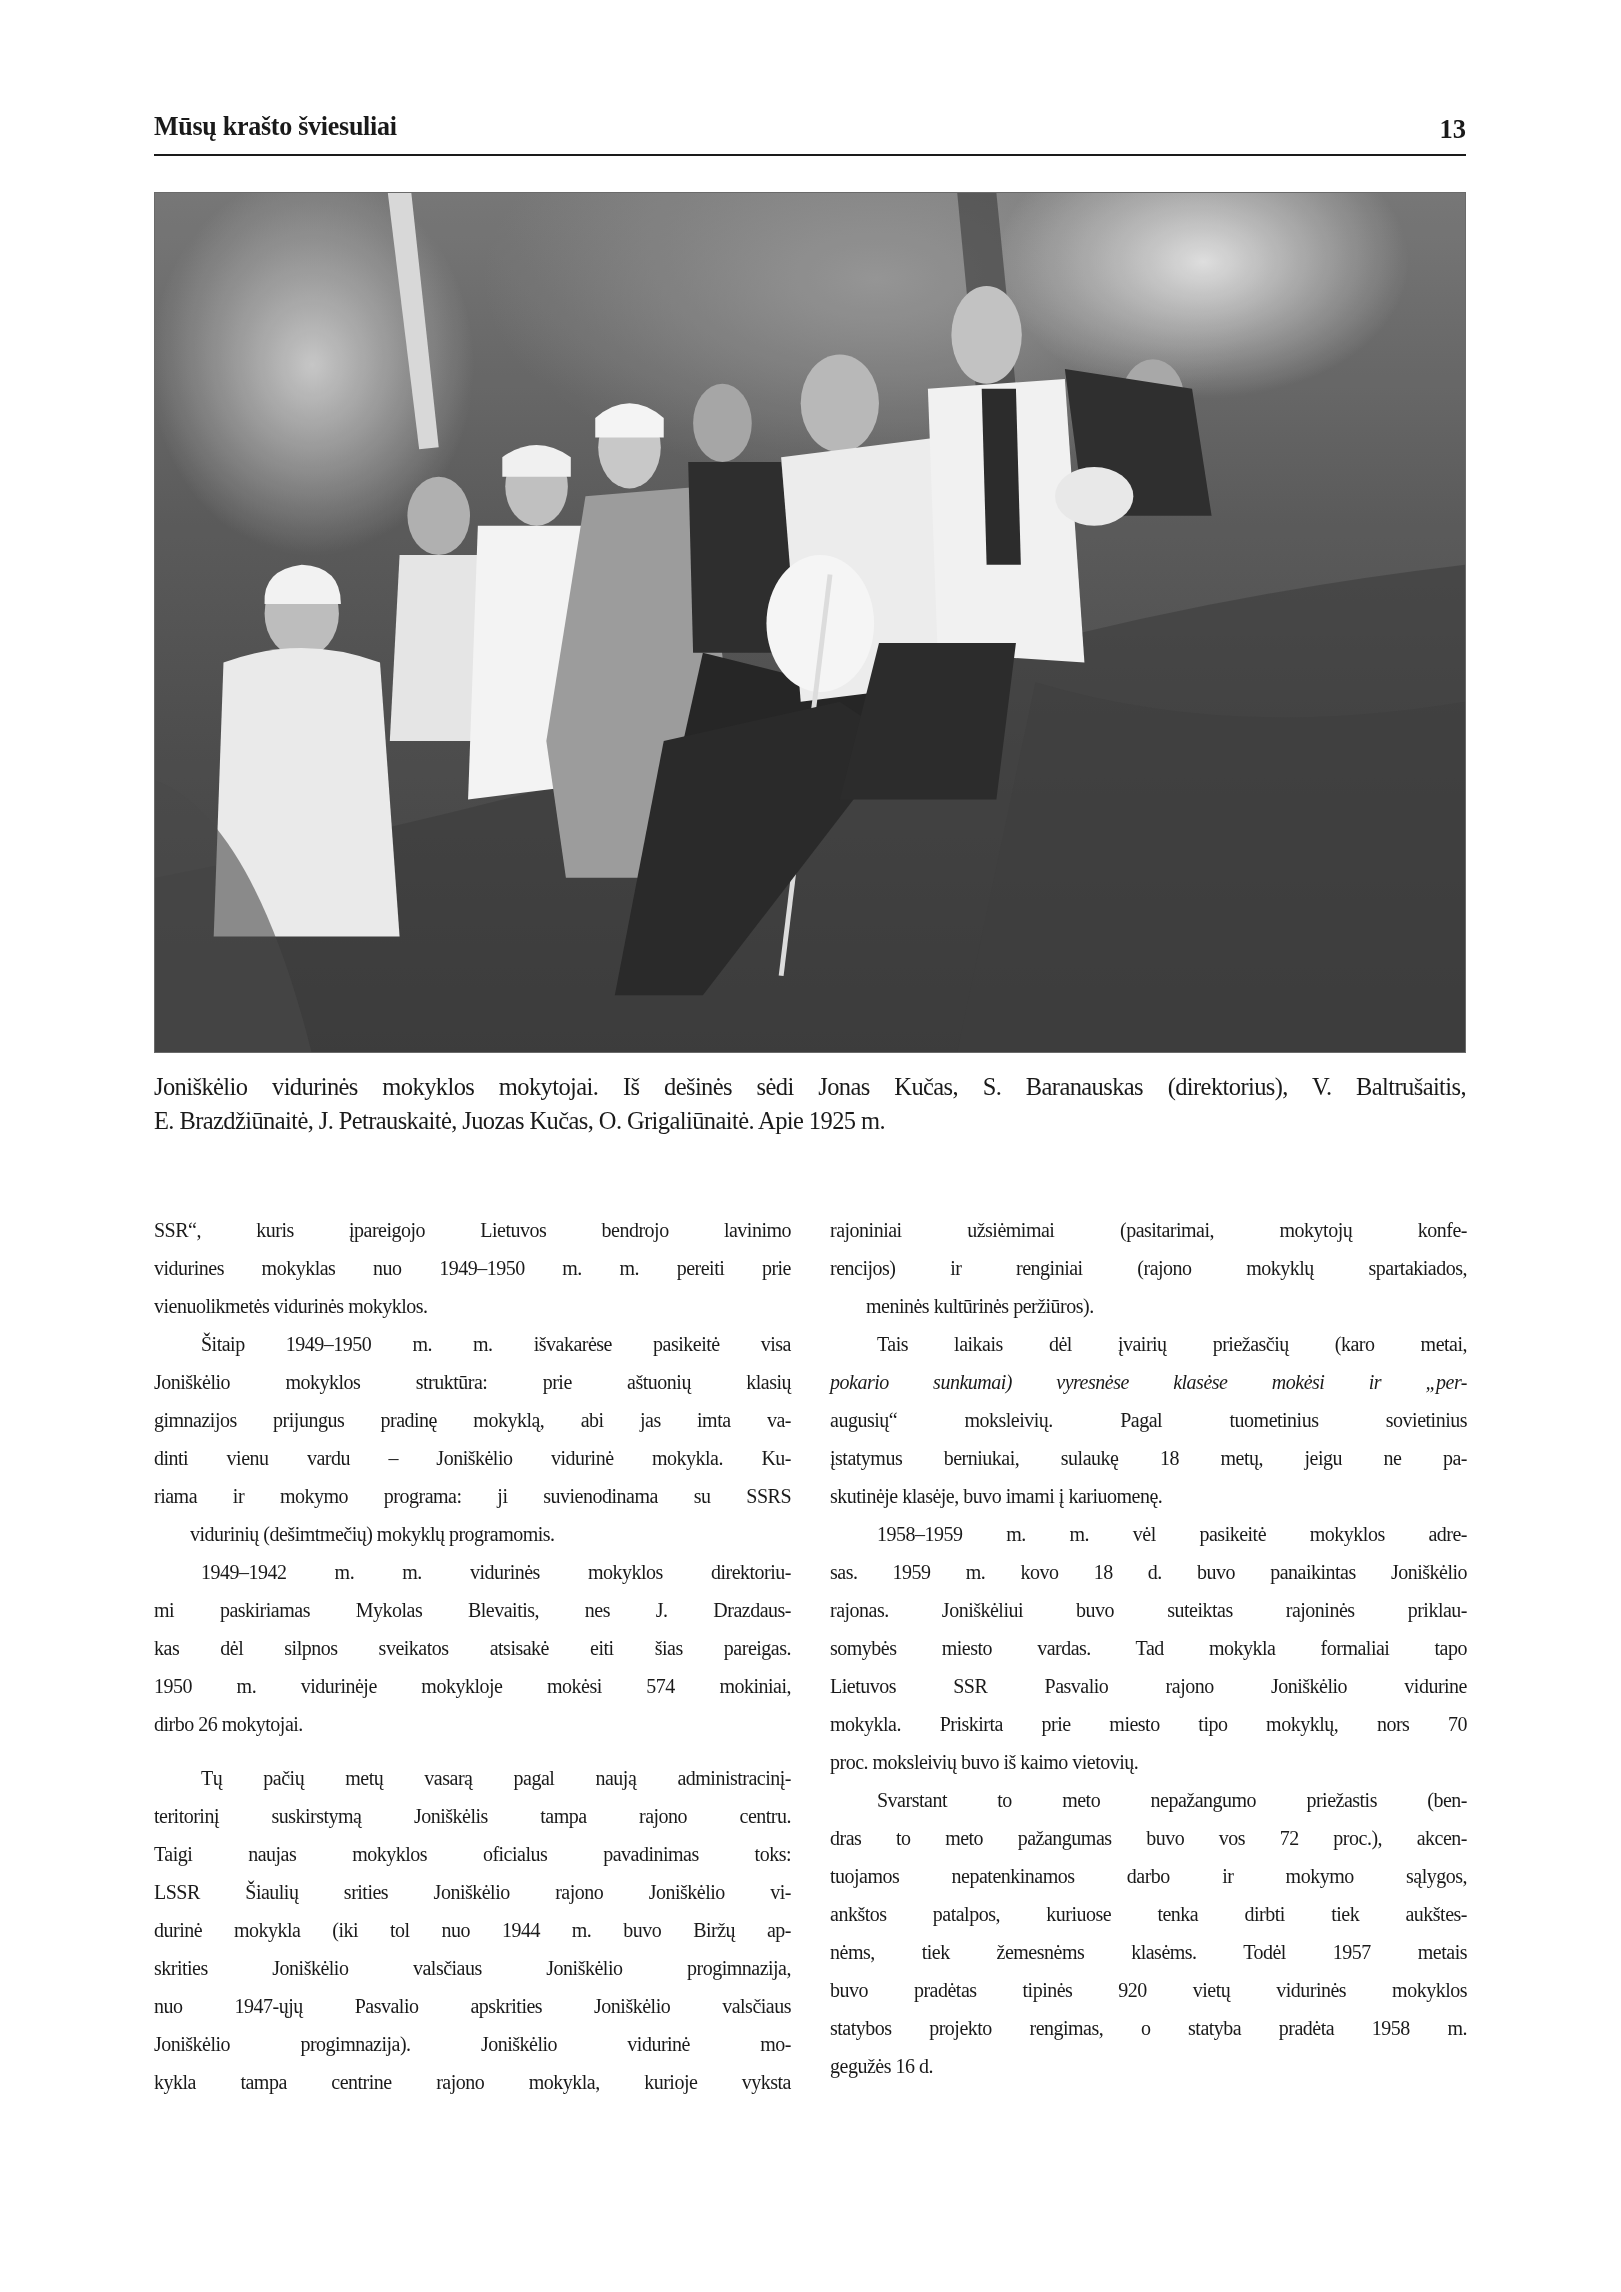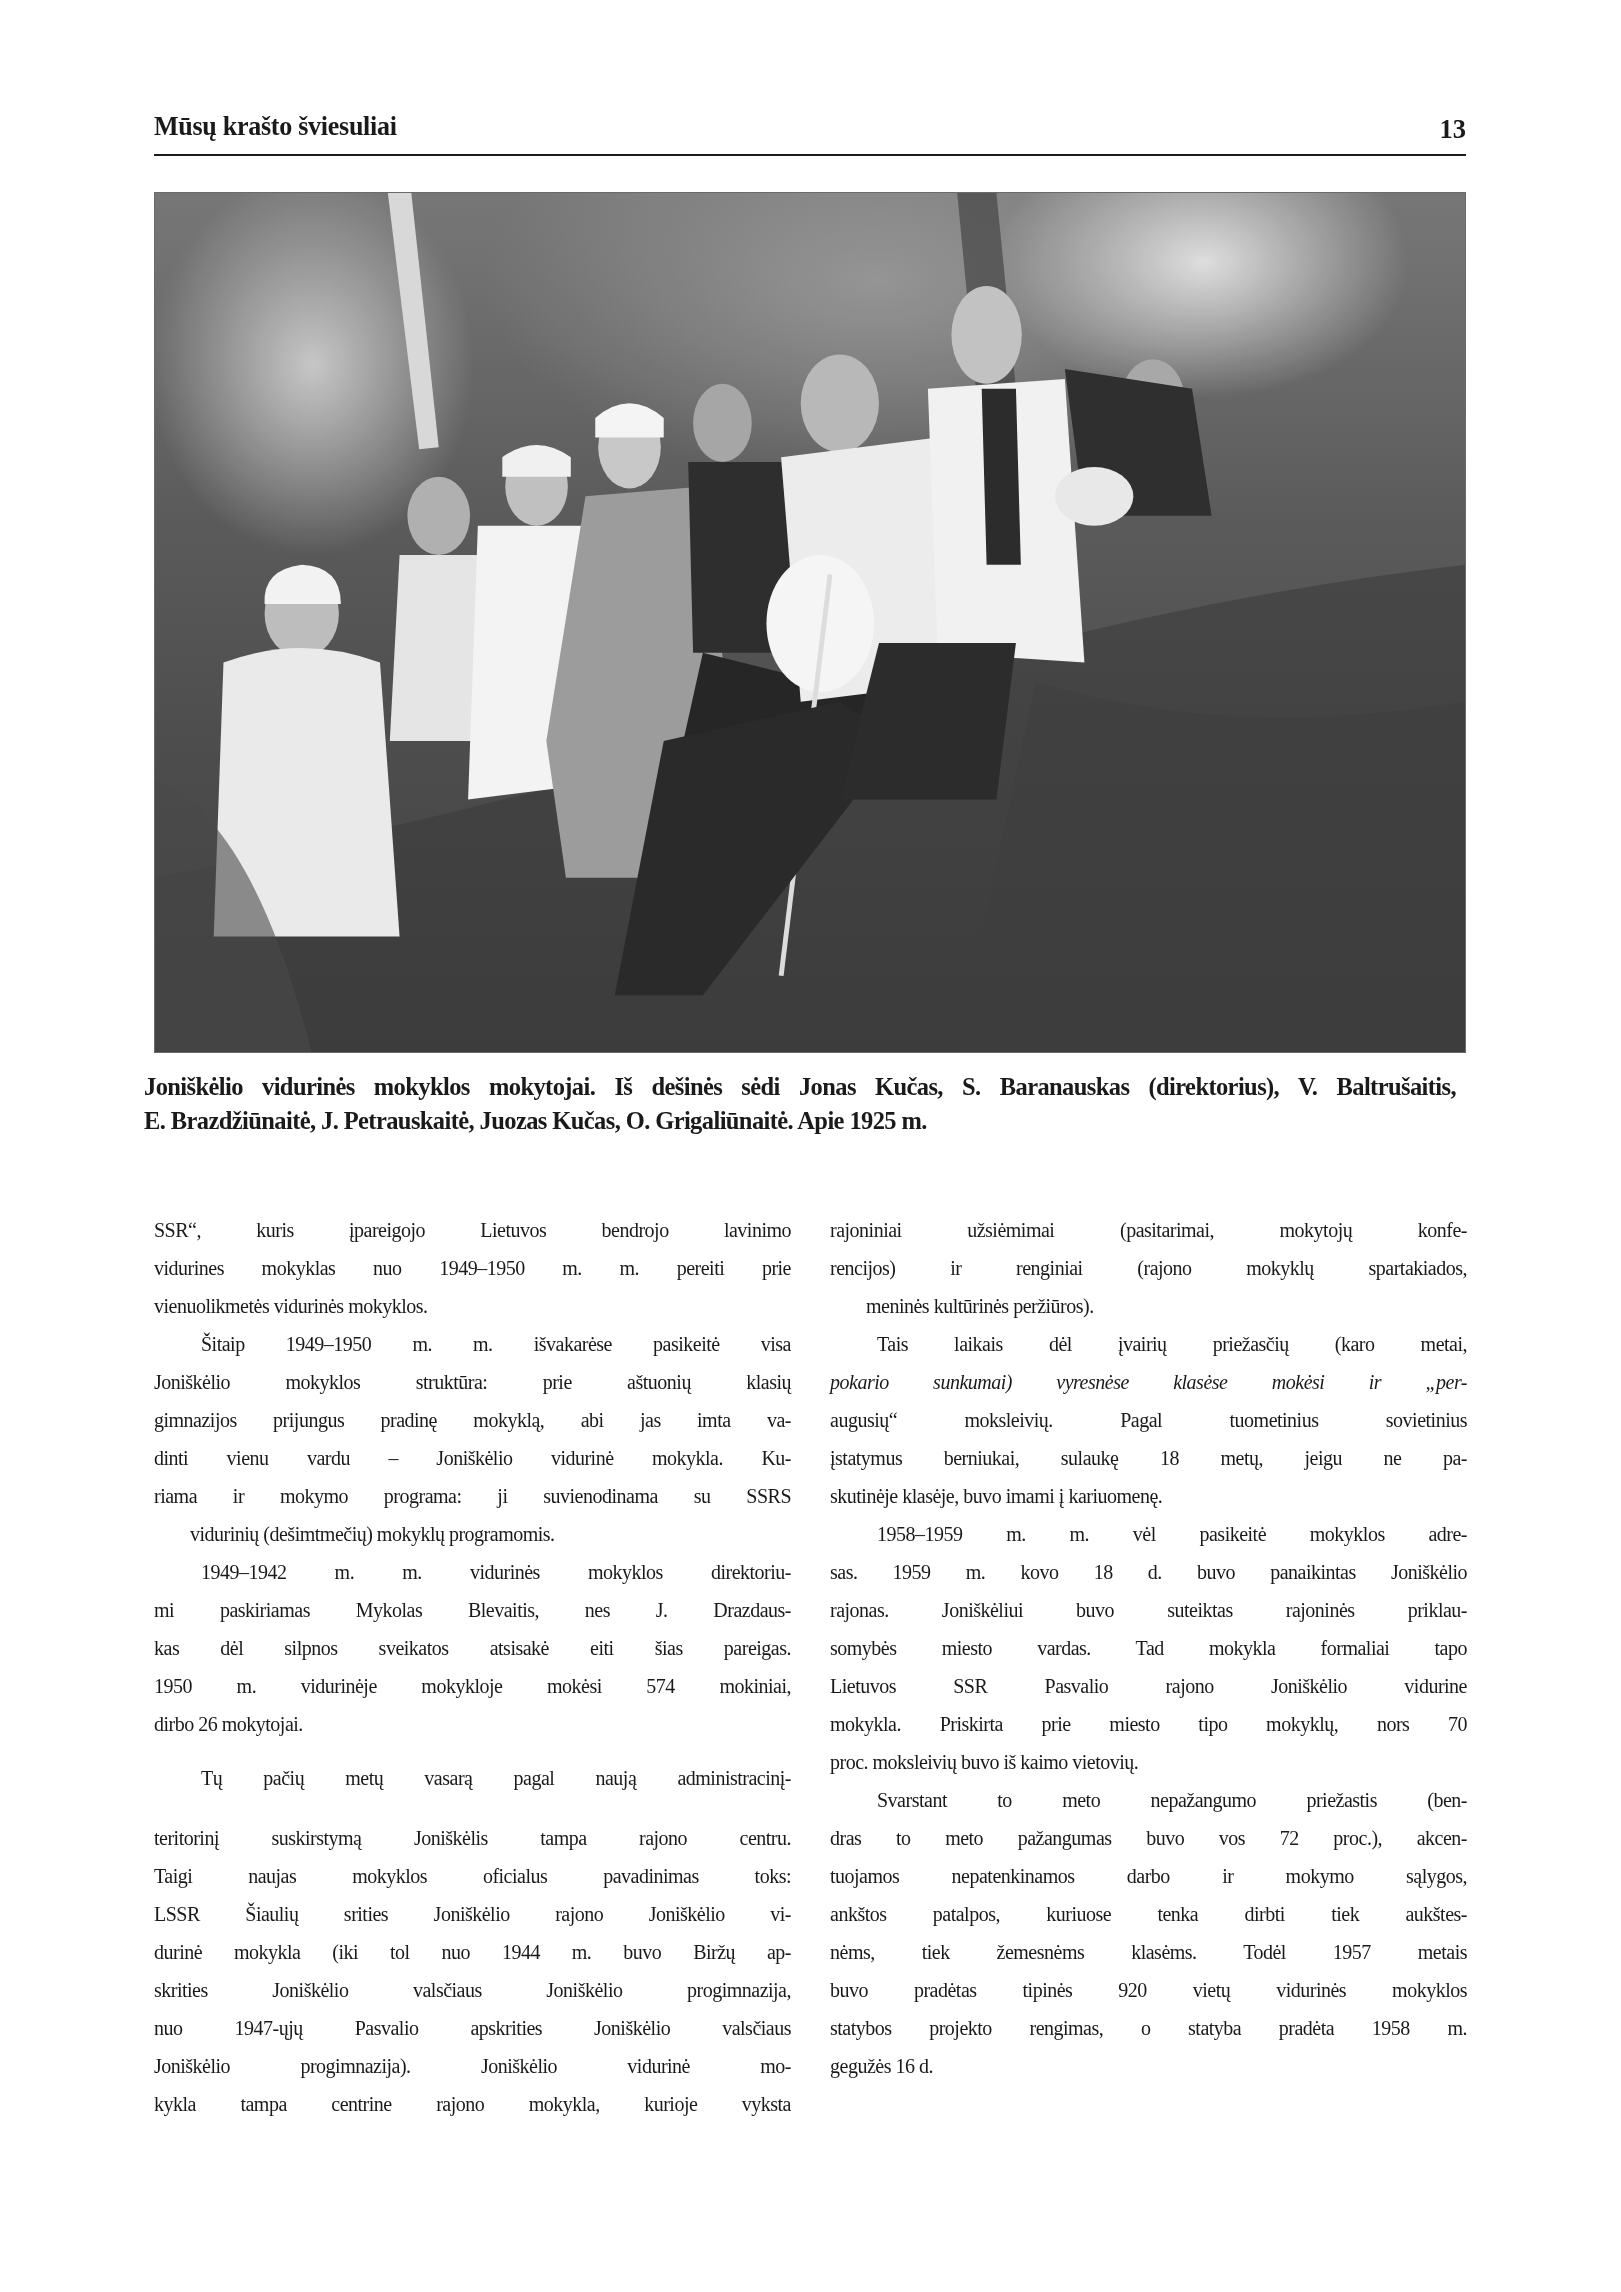--- a/index.html
+++ b/index.html
@@ -11,21 +11,21 @@
 
   .photo { position: absolute; left: 154px; top: 192px; width: 1312px; height: 861px; border: 1px solid #6a6a6a; box-sizing: border-box; overflow: hidden;
     background:
       radial-gradient(ellipse 294px 196px at 80% 8%, #e8e8e8 0%, rgba(230,230,230,0) 70%),
       radial-gradient(ellipse 216px 255px at 12% 20%, #cfcfcf 0%, rgba(200,200,200,0) 75%),
       radial-gradient(ellipse 490px 255px at 55% 10%, #9a9a9a 0%, rgba(120,120,120,0) 80%),
       linear-gradient(180deg, #7a7a7a 0%, #5a5a5a 40%, #4a4a4a 70%, #3e3e3e 100%);
   }
   .photo svg { position: absolute; left: 0; top: 0; width: 100%; height: 100%; }
 
-  .caption { position: absolute; left: 144px; top: 1070px; width: 1312px; font-weight: bold; font-size: 24.5px; line-height: 34px; letter-spacing: -0.6px; }
+  .caption { position: absolute; left: 154px; top: 1070px; width: 1312px; font-weight: normal; font-size: 24.5px; line-height: 34px; letter-spacing: -0.6px; }
   .caption span { display: block; white-space: nowrap; }
   .caption .l1 { text-align: justify; text-align-last: justify; }
 
   .column { position: absolute; top: 1211px; width: 637px; font-size: 20px; line-height: 38px; letter-spacing: -0.5px; }
   .col-left { left: 154px; }
   .col-right { left: 830px; }
   .column .ln { display: block; white-space: nowrap; text-align: justify; text-align-last: justify; height: 38px; }
   .column .ln.last { text-align-last: left; }
   .column .ln.indent { padding-left: 47px; }
 </style>
@@ -106,21 +106,21 @@
     <span class="ln" style="display: block;">gimnazijos prijungus pradinę mokyklą, abi jas imta va-</span>
     <span class="ln" style="display: block;">dinti vienu vardu – Joniškėlio vidurinė mokykla. Ku-</span>
     <span class="ln" style="display: block;">riama ir mokymo programa: ji suvienodinama su SSRS</span>
     <span class="ln last" style="display: block; margin-left: 36px;">vidurinių (dešimtmečių) mokyklų programomis.</span>
     <span class="ln indent" style="display: block;">1949–1942 m. m. vidurinės mokyklos direktoriu-</span>
     <span class="ln" style="display: block;">mi paskiriamas Mykolas Blevaitis, nes J. Drazdaus-</span>
     <span class="ln" style="display: block;">kas dėl silpnos sveikatos atsisakė eiti šias pareigas.</span>
     <span class="ln" style="display: block;">1950 m. vidurinėje mokykloje mokėsi 574 mokiniai,</span>
     <span class="ln last" style="display: block;">dirbo 26 mokytojai.</span>
     <span class="ln indent" style="display: block; margin-top: 16px;">Tų pačių metų vasarą pagal naują administracinį-</span>
-    <span class="ln" style="display: block; margin-top: 22px;">teritorinį suskirstymą Joniškėlis tampa rajono centru.</span>
+    <span class="ln" style="display: block;">teritorinį suskirstymą Joniškėlis tampa rajono centru.</span>
     <span class="ln" style="display: block;">Taigi naujas mokyklos oficialus pavadinimas toks:</span>
     <span class="ln" style="display: block;">LSSR Šiaulių srities Joniškėlio rajono Joniškėlio vi-</span>
     <span class="ln" style="display: block;">durinė mokykla (iki tol nuo 1944 m. buvo Biržų ap-</span>
     <span class="ln" style="display: block;">skrities Joniškėlio valsčiaus Joniškėlio progimnazija,</span>
     <span class="ln" style="display: block;">nuo 1947-ųjų Pasvalio apskrities Joniškėlio valsčiaus</span>
     <span class="ln" style="display: block;">Joniškėlio progimnazija). Joniškėlio vidurinė mo-</span>
     <span class="ln" style="display: block;">kykla tampa centrine rajono mokykla, kurioje vyksta</span>
   </div>
 <div class="column col-right" id="col-right">
     <span class="ln" style="display: block;">rajoniniai užsiėmimai (pasitarimai, mokytojų konfe-</span>

